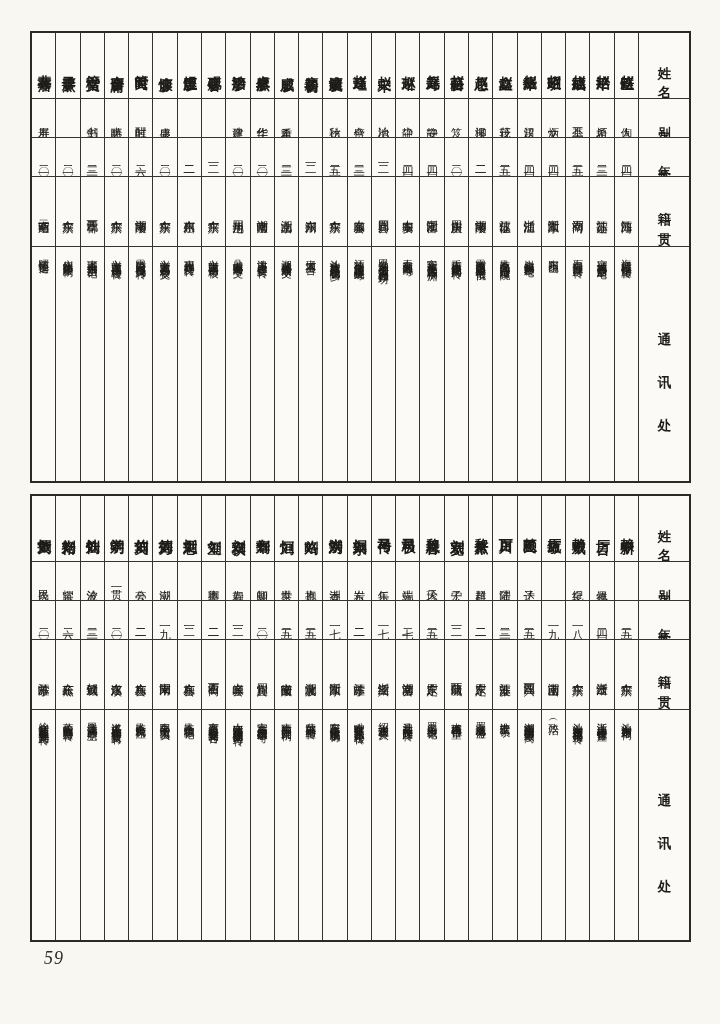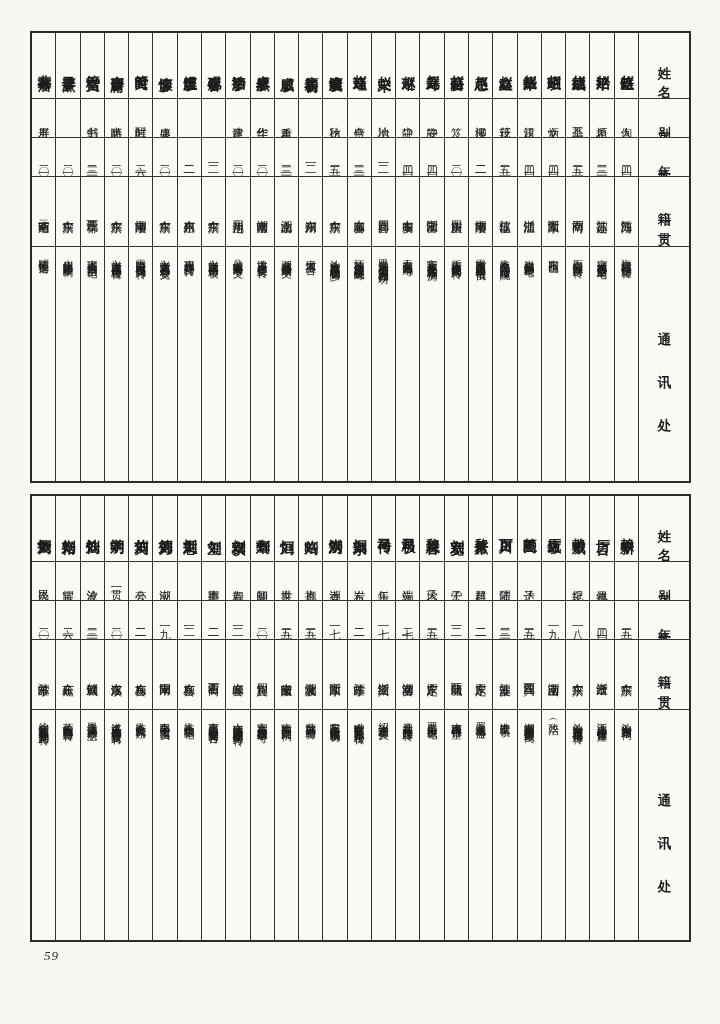--- a/index.html
+++ b/index.html
@@ -54,21 +54,21 @@
   .header-col .cell-name   { font-size:13.5px; letter-spacing:1.4em; padding-top:1.2em; }
   .header-col .cell-alias  { font-size:12.5px; letter-spacing:0.35em; padding-top:0.35em; }
   .header-col .cell-age    { font-size:12.5px; letter-spacing:0.35em; padding-top:0.35em; }
   .header-col .cell-origin { font-size:13.5px; letter-spacing:1.6em; padding-top:1.6em; }
   .header-col .cell-address{ font-size:13.5px; letter-spacing:3.2em; padding-top:3.2em; }
 
   .page-number {
     position:absolute;
     left:44px;
     top:948px;
-    font-size:13px;
+    font-size:18px;
     font-style:italic;
     color:#2b2a27;
     letter-spacing:1px;
   }
 </style>
 </head>
 <body>
 
 <div id="table-top" class="scan-table">
     <div class="col header-col">

